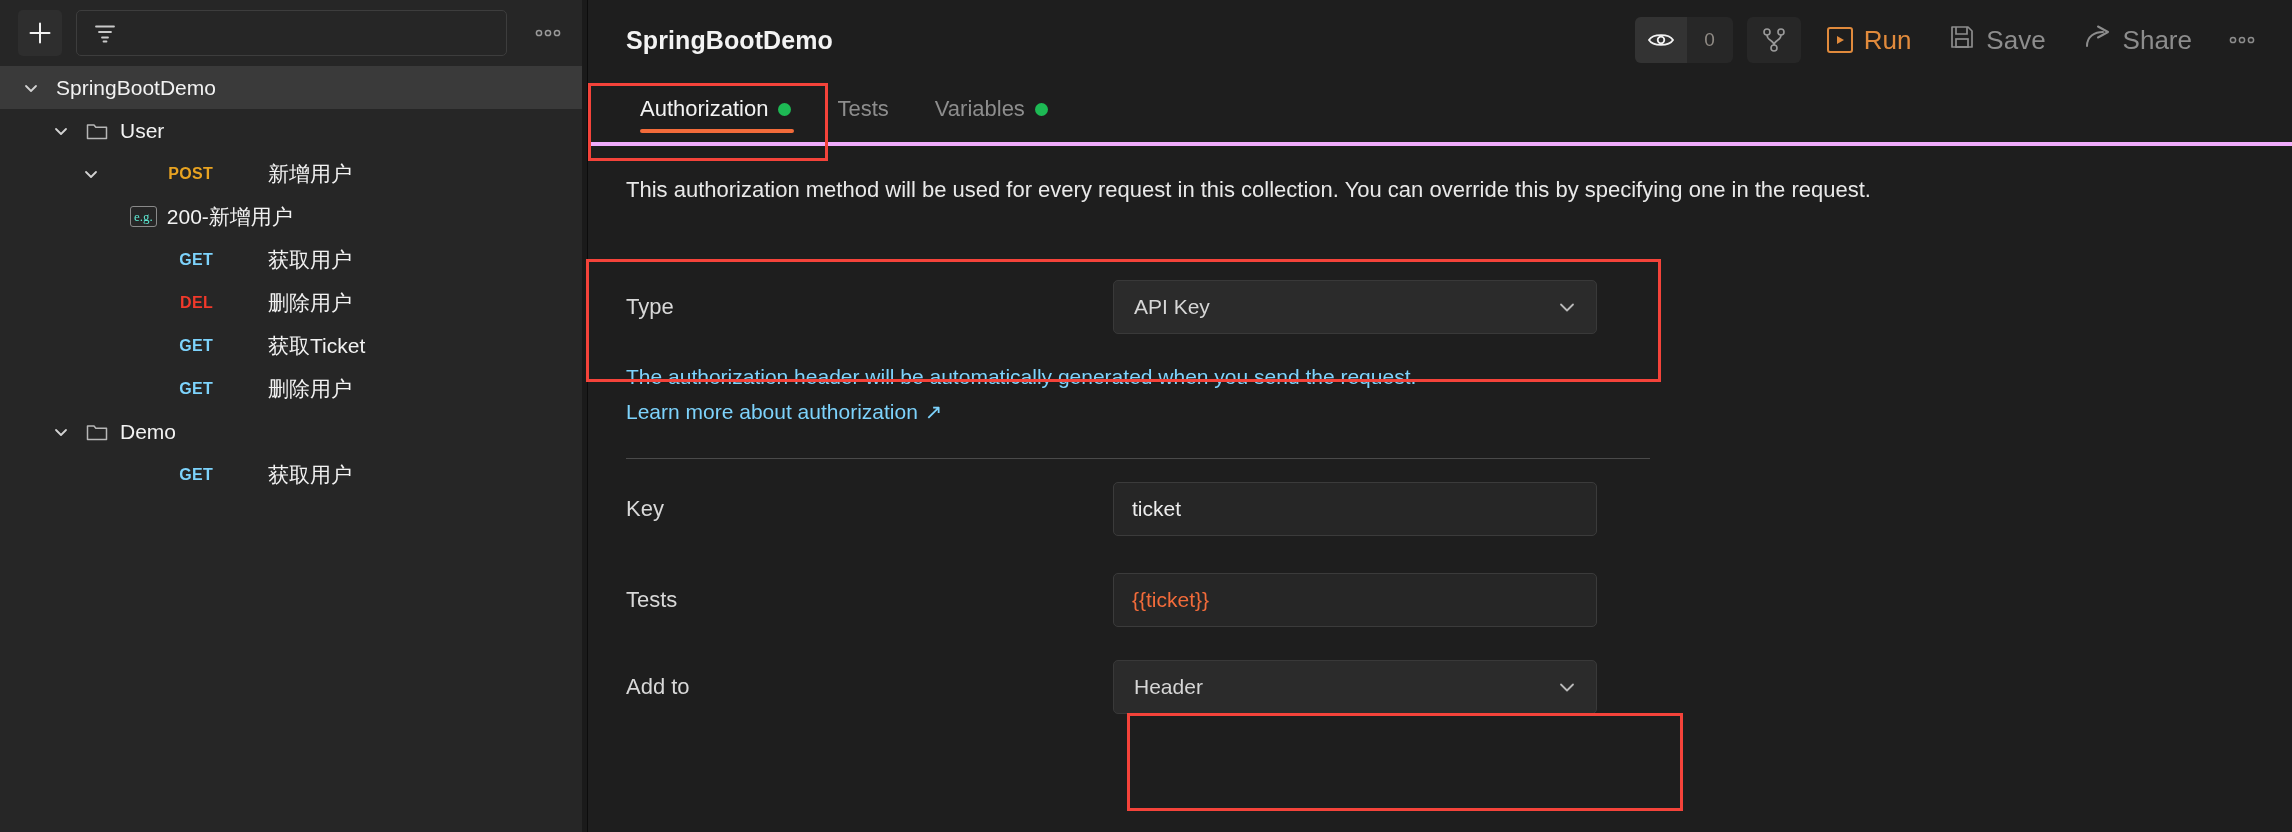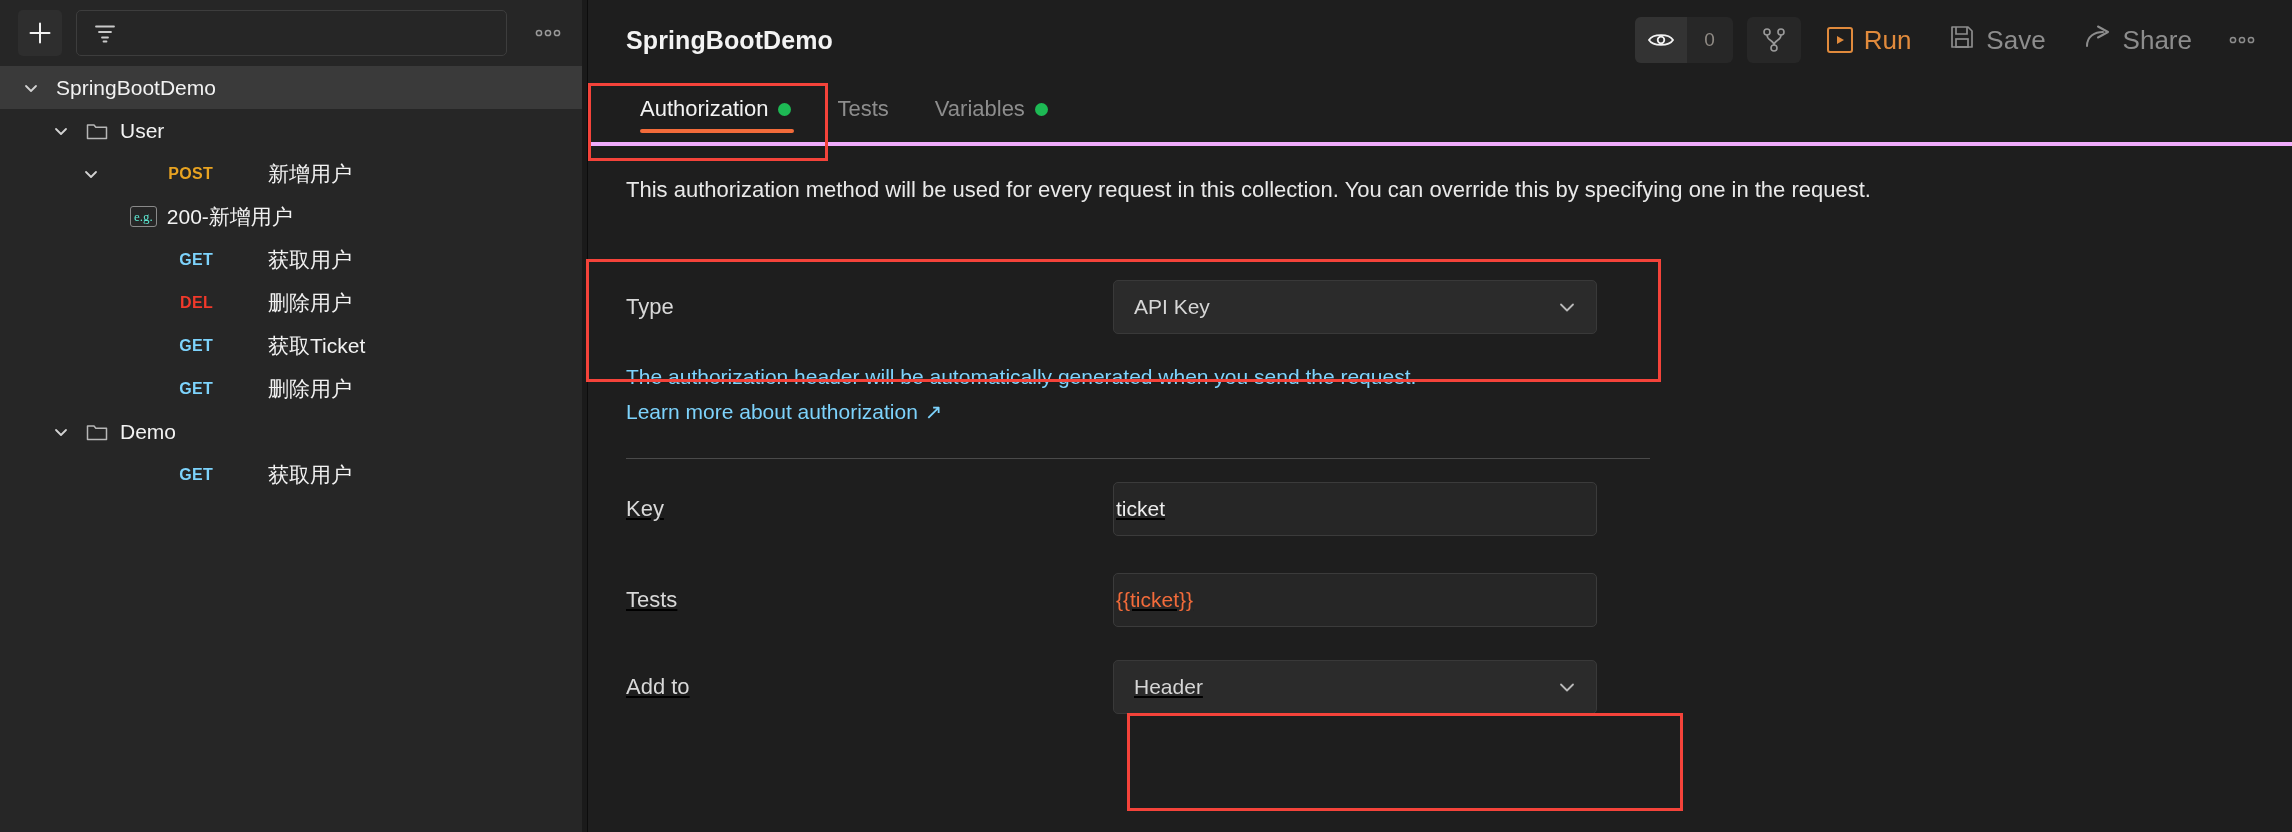--- a/index.html
+++ b/index.html
@@ -241,25 +241,25 @@
     color: #7dd3fc; font-size: 21px; cursor: pointer;
   }
   .divider {
     margin: 34px 38px 0 38px;
     height: 1px; background: #4a4a4a;
     max-width: 1024px;
   }
   .input-box {
     width: 484px; height: 54px;
     background: #262626; border: 1px solid #3b3b3b; border-radius: 5px;
-    display: flex; align-items: center; padding: 0 2px;
+    display: flex; align-items: center; padding: 0 18px;
     color: #ededed; font-size: 21px;
   }
   .input-box.var { color: #f26b3a; }
-  .kvrow { margin-top: 0; text-decoration: underline; }
+  .kvrow { margin-top: 0; }
 </style>
 </head>
 <body>
 
 <div class="app">
 
   <div class="sidebar">
     <div class="sb-toolbar">
       <div class="plus-btn">
         <svg width="26" height="26" viewBox="0 0 26 26">

